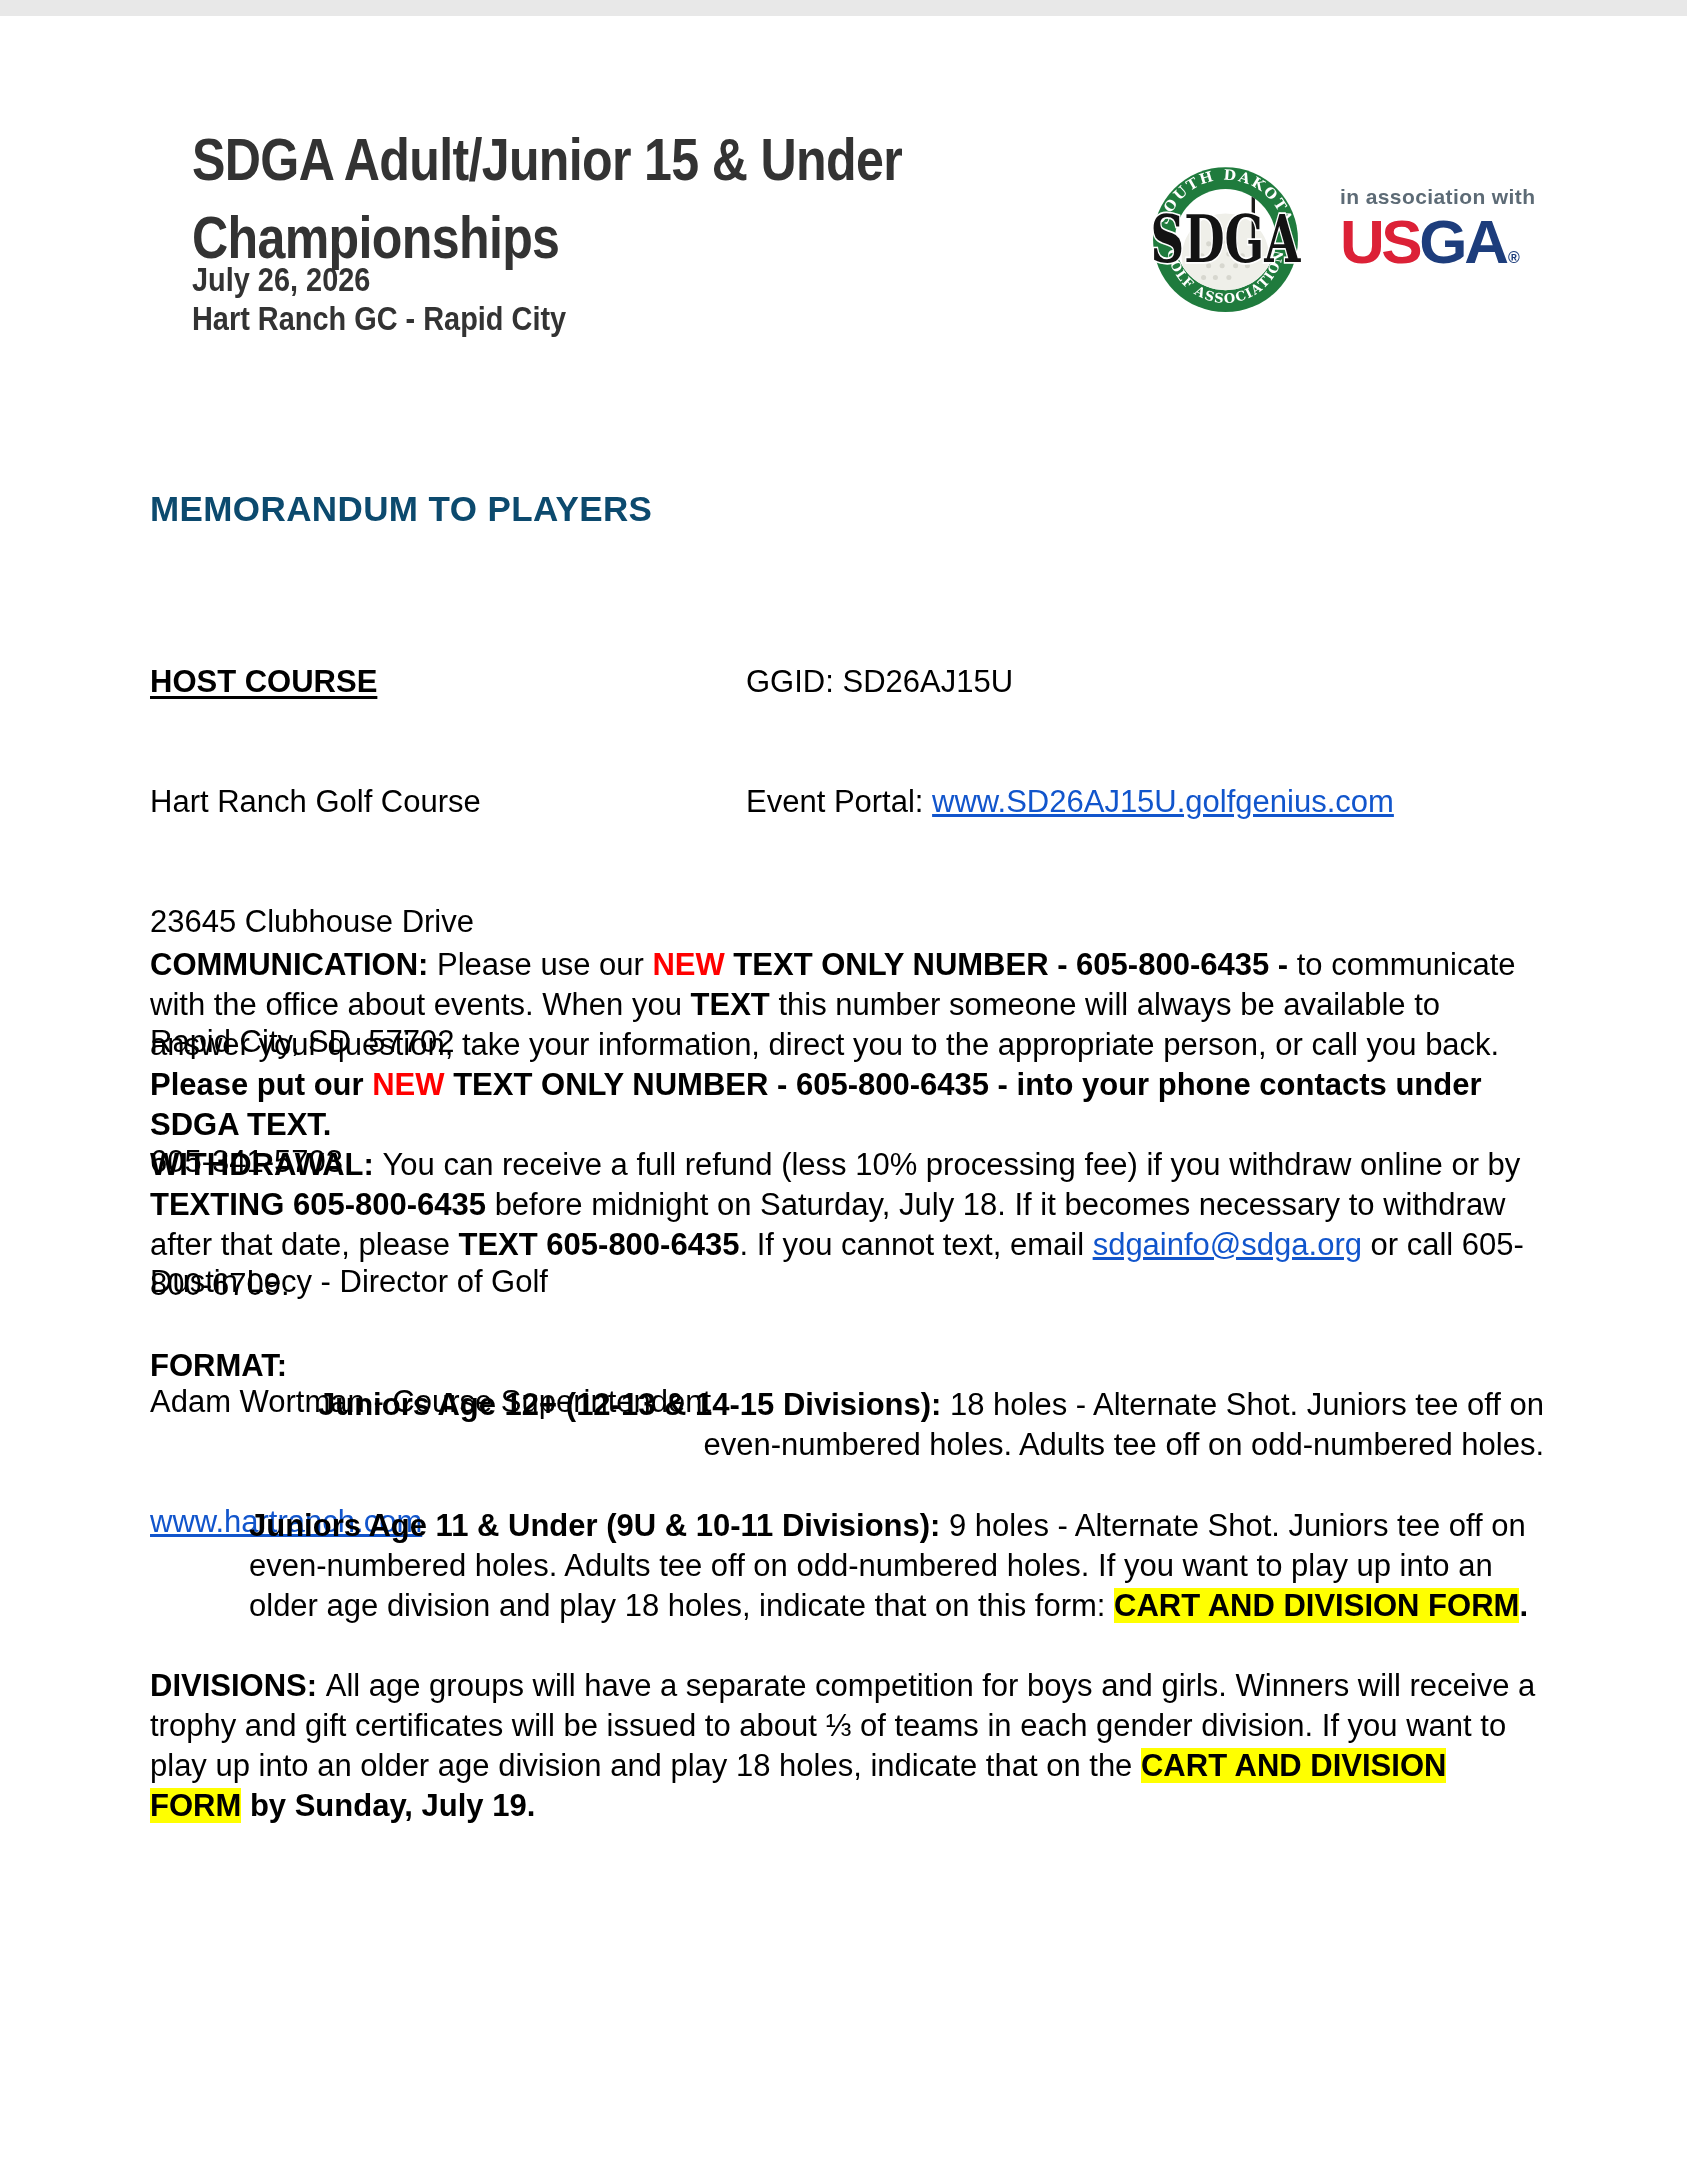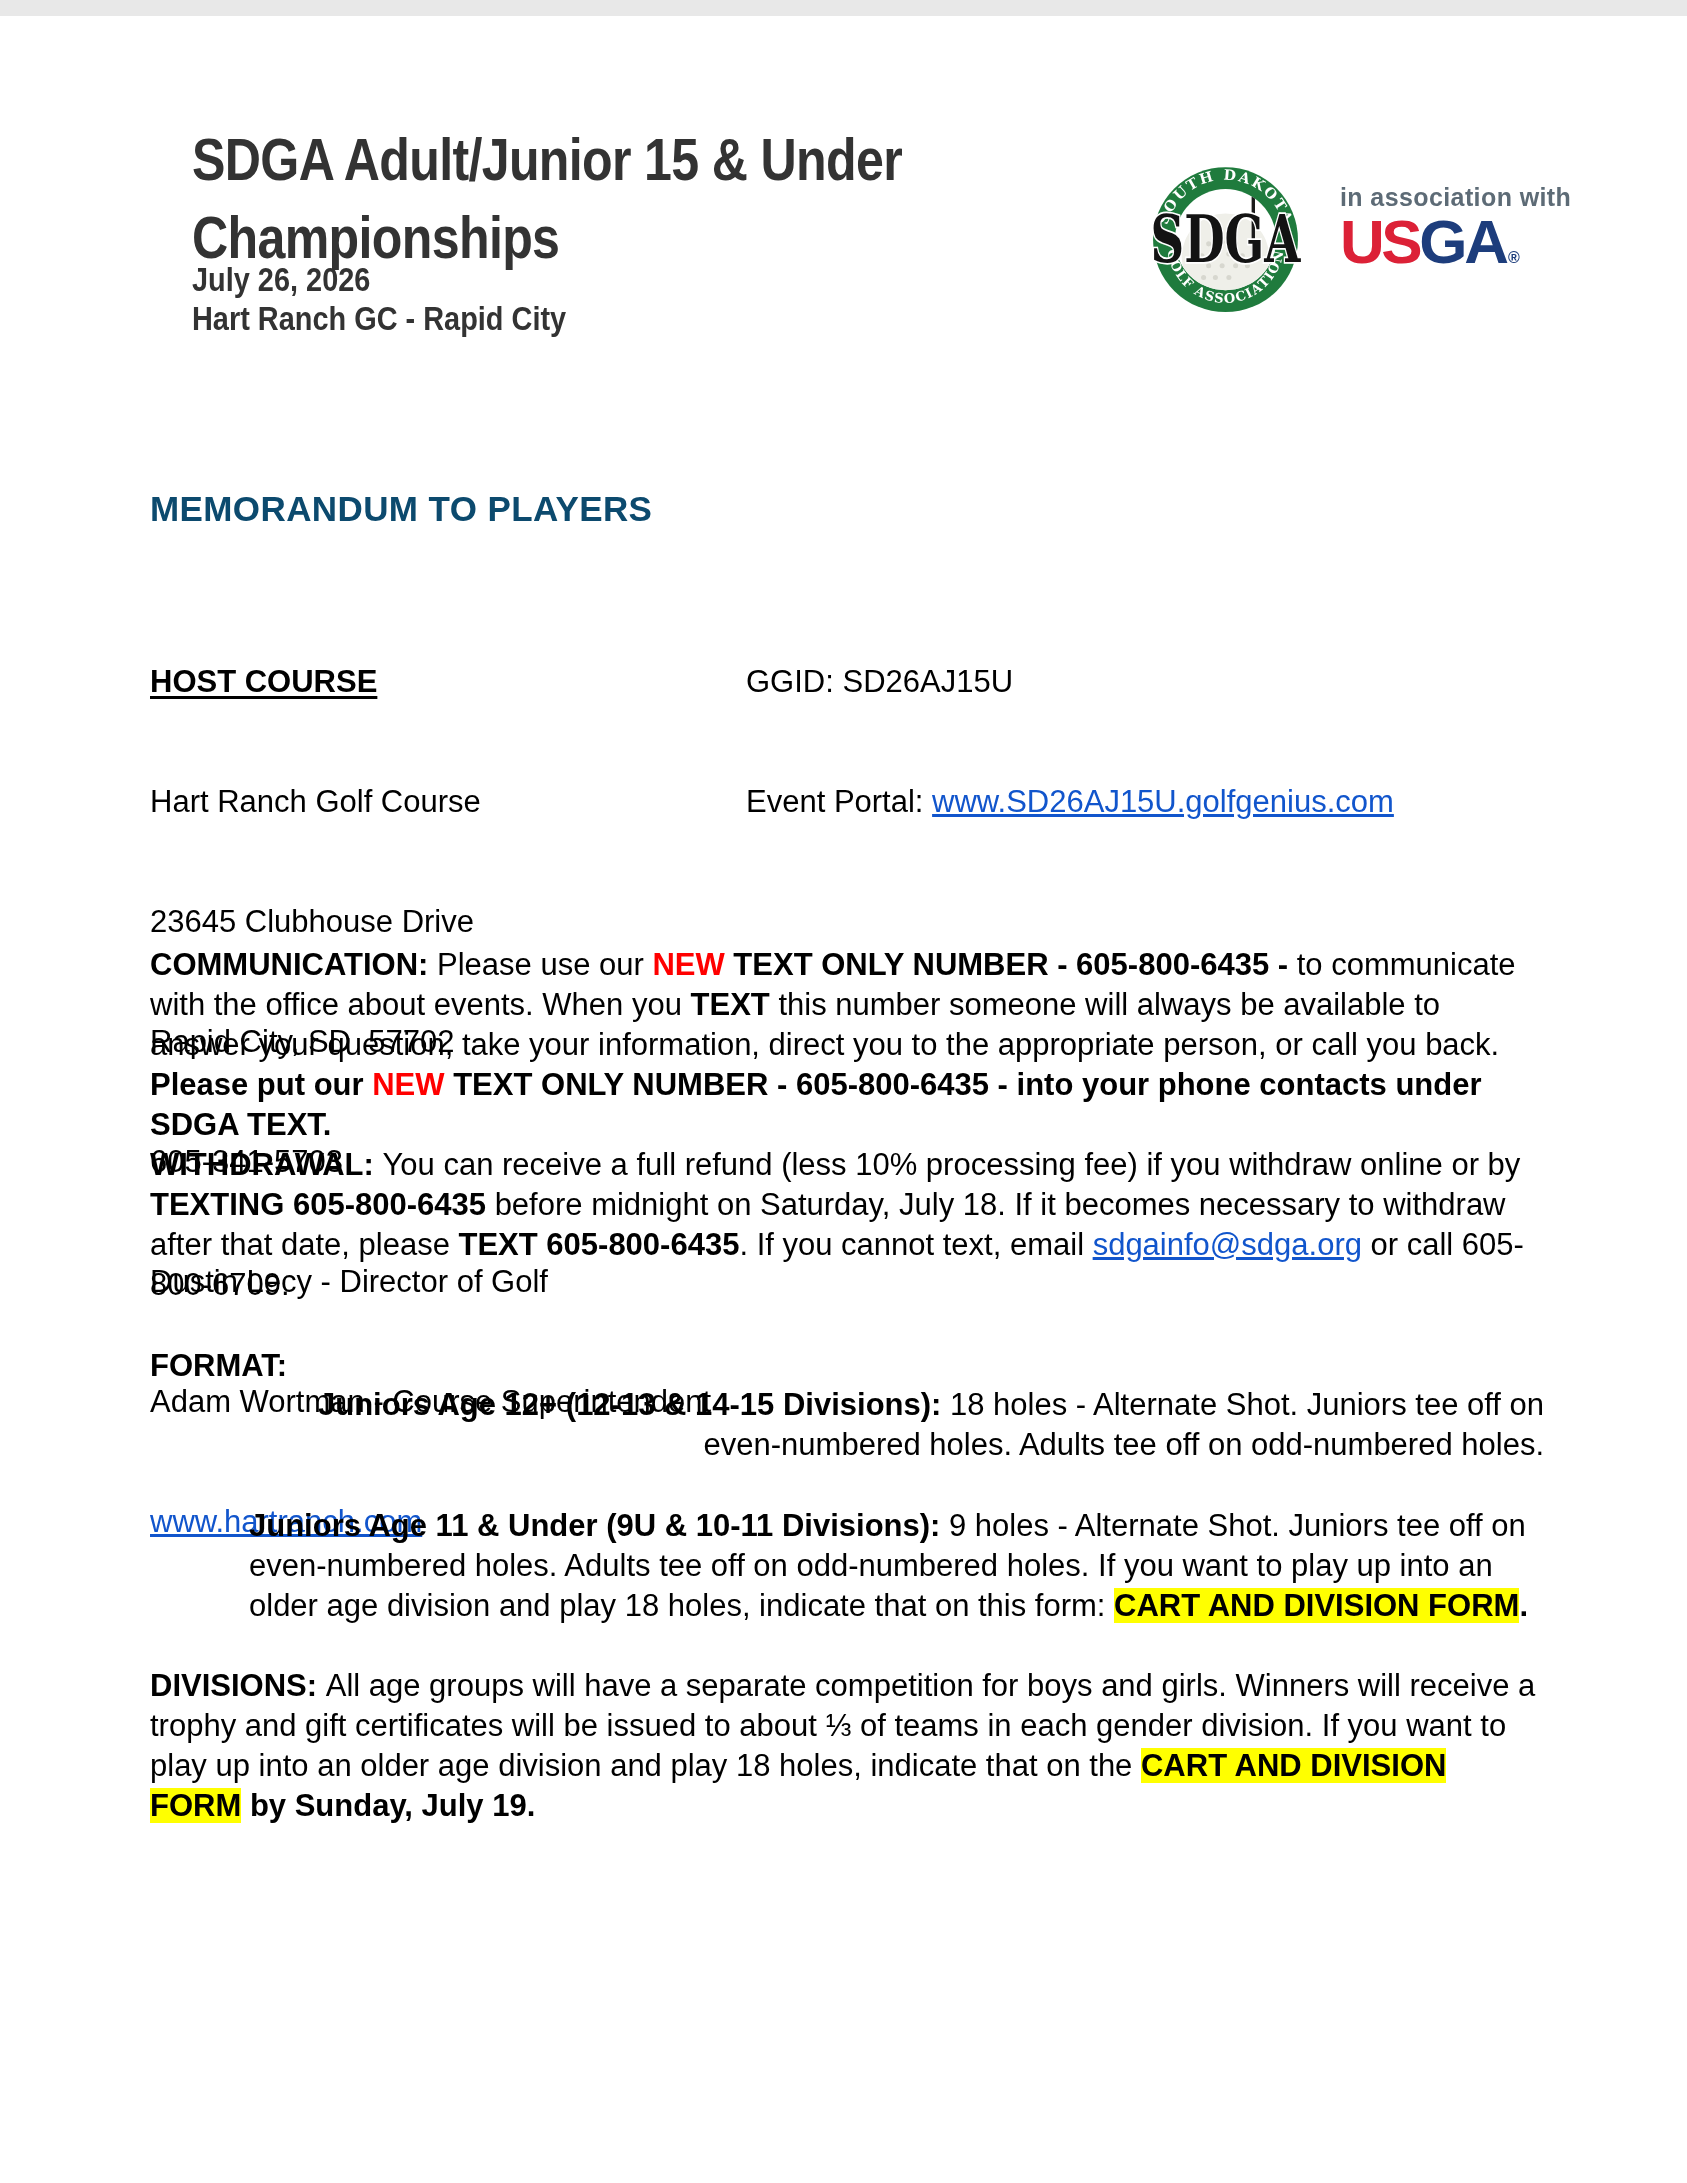--- a/index.html
+++ b/index.html
@@ -17,21 +17,21 @@
   .doc-title{
     margin:0;font-size:59px;line-height:78px;font-weight:bold;color:#333333;
     letter-spacing:-0.8px;transform:scaleX(.85);transform-origin:left top;white-space:nowrap;
   }
   .doc-subtitle{
     margin-top:-17px;font-size:34px;line-height:39px;font-weight:bold;color:#333333;
     transform:scaleX(.85);transform-origin:left top;white-space:nowrap;letter-spacing:0;
   }
   .sdga-logo{position:absolute;left:1147px;top:147px;width:157px;height:155px;}
   .assoc{position:absolute;left:1340px;top:170px;}
-  .assoc-label{font-size:25px;line-height:22px;font-weight:bold;color:#5d6b76;letter-spacing:0.4px;}
+  .assoc-label{font-size:21px;line-height:22px;font-weight:bold;color:#5d6b76;letter-spacing:0.4px;}
   .usga{margin-top:2.5px;font-size:62px;line-height:62px;font-weight:bold;letter-spacing:-3.4px;white-space:nowrap;}
   .usga .us{color:#dc2137;}
   .usga .ga{color:#1d3d7c;}
   .usga .reg{font-size:16px;letter-spacing:0;color:#1d3d7c;margin-left:2.5px;}
   
   .memo-title{position:absolute;left:150px;top:471px;margin:0;font-size:35px;line-height:44px;font-weight:bold;color:#0c4a6e;letter-spacing:0.4px;}
   
   .columns{position:absolute;left:150px;top:566px;width:1392px;display:flex;}
   .col{white-space:pre-wrap;}
   .col-host{width:596px;flex:0 0 596px;}

